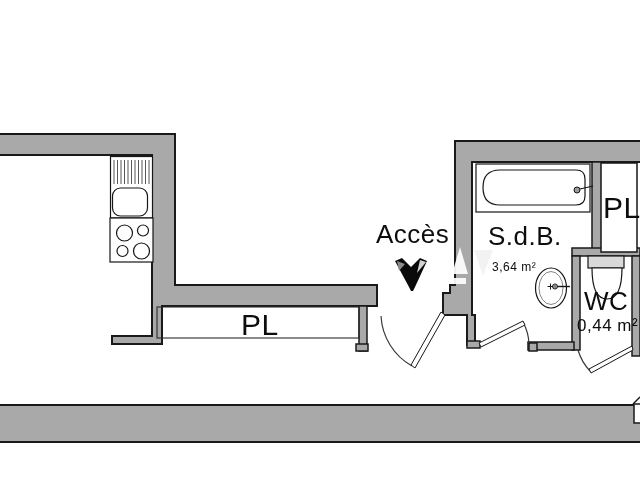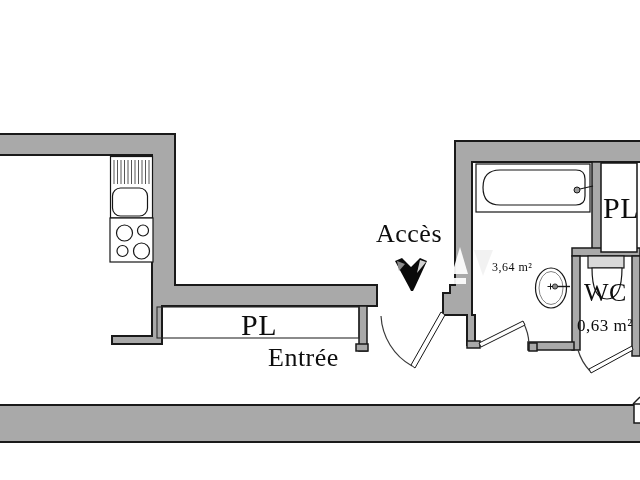--- a/index.html
+++ b/index.html
@@ -1,18 +1,18 @@
 <!DOCTYPE html>
 <html><head>
 <meta charset="utf-8">
 <style>
   html,body{margin:0;padding:0;background:#fff;}
   #plan{
     position:relative;width:640px;height:480px;background:#fff;overflow:hidden;
-    font-family:Liberation Serif, serif;color:#0d0d0d;
+    font-family:Liberation Sans, sans-serif;color:#0d0d0d;
   }
   #plan svg{position:absolute;left:0;top:0;}
   .lbl{position:absolute;line-height:1;white-space:nowrap;color:#0d0d0d;letter-spacing:0.5px;}
   .wall{fill:#a9a9a9;stroke:#1a1a1a;stroke-width:2;}
   .wall-thin{fill:#a9a9a9;stroke:#1a1a1a;stroke-width:1.5;}
   .fix{fill:#ffffff;stroke:#161616;stroke-width:1.2;}
   .leaf{fill:#ffffff;stroke:#161616;stroke-width:1;}
   .arc{fill:none;stroke:#3a3a3a;stroke-width:1.2;}
   .roombox{fill:#ffffff;stroke:#161616;stroke-width:1.5;}
   .closet{fill:none;stroke:#2a2a2a;stroke-width:1.1;}
@@ -113,24 +113,24 @@
 
     <g>
       <path fill="#ffffff" opacity="0.92" d="M 460 247 L 468 274 L 452 274 Z"></path>
       <rect x="452" y="278" width="14" height="6" fill="#ffffff" opacity="0.92"></rect>
       <path fill="#000000" opacity="0.05" d="M 474 250 L 493 250 L 483 276 Z"></path>
     </g>
   </svg>
 
   <div class="lbl" style="left:376px;top:221px;font-size:26px">Accès</div>
 
+  <div class="lbl" style="left:488px;top:223px;font-size:26px">S.d.B.</div>
   <div class="lbl" style="left:492px;top:261px;font-size:12px">3,64 m²</div>
 
   <div class="lbl" style="left:603px;top:193px;font-size:30px">PL</div>
 
-  <div class="lbl" style="left:584px;top:280px;font-size:26px">WC</div>
-  <div class="lbl" style="left:577px;top:317px;font-size:17px">0,63 m²</div>
+  <div class="lbl" style="left:584px;top:288px;font-size:26px">WC</div>
+  <div class="lbl" style="left:577px;top:317px;font-size:17px">0,44 m²</div>
 
   <div class="lbl" style="left:241px;top:310px;font-size:30px">PL</div>
 
-  <div class="lbl" style="left:268px;top:345px;font-size:26px">Entrée</div>
 
 </div>
 
 </body></html>

